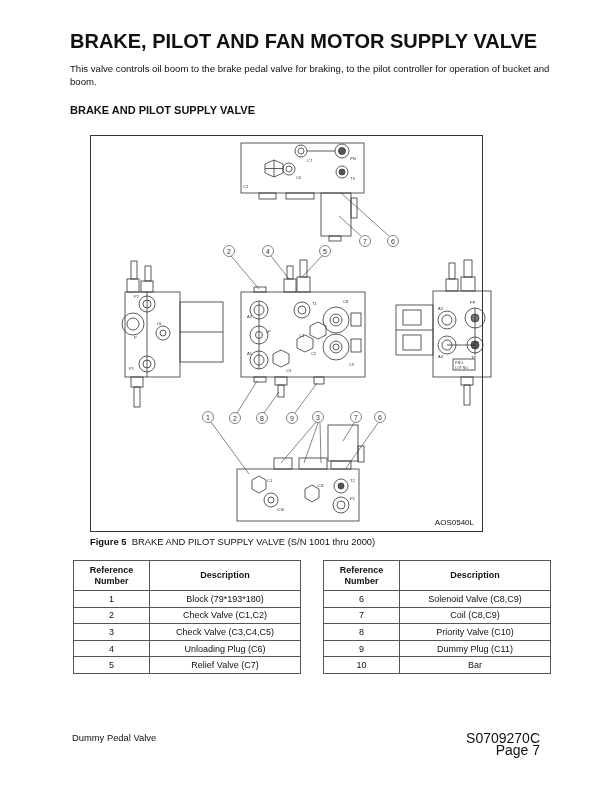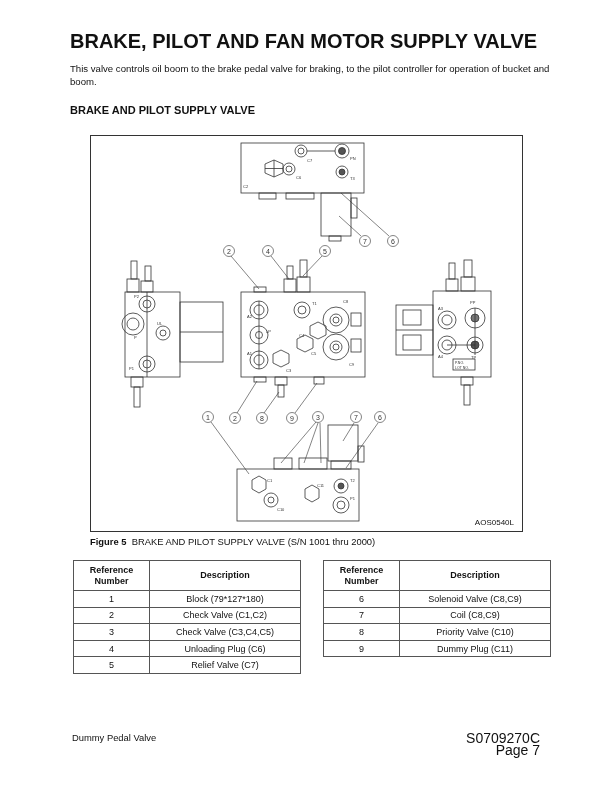--- a/index.html
+++ b/index.html
@@ -1,21 +1,21 @@
 <!DOCTYPE html>
 <html><head>
 <meta charset="utf-8">
 <style>
   html, body { margin: 0; padding: 0; background: #ffffff; }
   body { width: 612px; height: 792px; position: relative; overflow: hidden;
          font-family: "Liberation Sans", sans-serif; color: #111; }
   .title { position: absolute; left: 70px; top: 30px; font-size: 20px; font-weight: bold; letter-spacing: 0px; margin: 0; }
   .intro { position: absolute; left: 70px; top: 62px; width: 480px; font-size: 9.6px; line-height: 13px; margin: 0; }
   .section { position: absolute; left: 70px; top: 104px; font-size: 11px; font-weight: bold; margin: 0; }
-  .figure-box { position: absolute; left: 90px; top: 135px; width: 433px; height: 397px; border: 1px solid #333; box-sizing: border-box; }
+  .figure-box { position: absolute; left: 90px; top: 135px; width: 393px; height: 397px; border: 1px solid #333; box-sizing: border-box; }
   .figure-box svg { position: absolute; left: 0; top: 0; }
   .fig-id { position: absolute; right: 8px; bottom: 4px; font-size: 8px; }
   .caption { position: absolute; left: 90px; top: 536px; font-size: 9.4px; }
   .caption b { font-weight: bold; }
   table.ref { position: absolute; border-collapse: collapse; font-size: 9px; top: 560px; }
   table.ref th, table.ref td { border: 1px solid #555; text-align: center; padding: 0; }
   table.ref th { font-weight: bold; height: 29px; line-height: 11px; }
   table.ref td { height: 15.6px; }
   #t1 { left: 73px; }
   #t2 { left: 323px; }
@@ -234,21 +234,21 @@
 </div>
 
 <table class="ref" id="t1">
   <tbody>
       <tr>
     <th class="c1"><span>Reference</span><br><span>Number</span></th>
     <th class="c2">Description</th>
   </tr>
   <tr>
         <td>1</td>
-        <td>Block (79*127*180)</td>
+        <td>Block (79*193*180)</td>
       </tr>
   <tr>
         <td>2</td>
         <td>Check Valve (C1,C2)</td>
       </tr>
   <tr>
         <td>3</td>
         <td>Check Valve (C3,C4,C5)</td>
       </tr>
   <tr>
@@ -277,20 +277,24 @@
         <td>Coil (C8,C9)</td>
       </tr>
   <tr>
         <td>8</td>
         <td>Priority Valve (C10)</td>
       </tr>
   <tr>
         <td>9</td>
         <td>Dummy Plug (C11)</td>
       </tr>
+  <tr>
+        <td>10</td>
+        <td>Bar</td>
+      </tr>
 </tbody>
   </table>
 
 <div class="foot-left">Dummy Pedal Valve</div>
 <div class="foot-right">
   <div>S0709270C</div>
   <div>Page 7</div>
 </div>
 
 </body></html>

